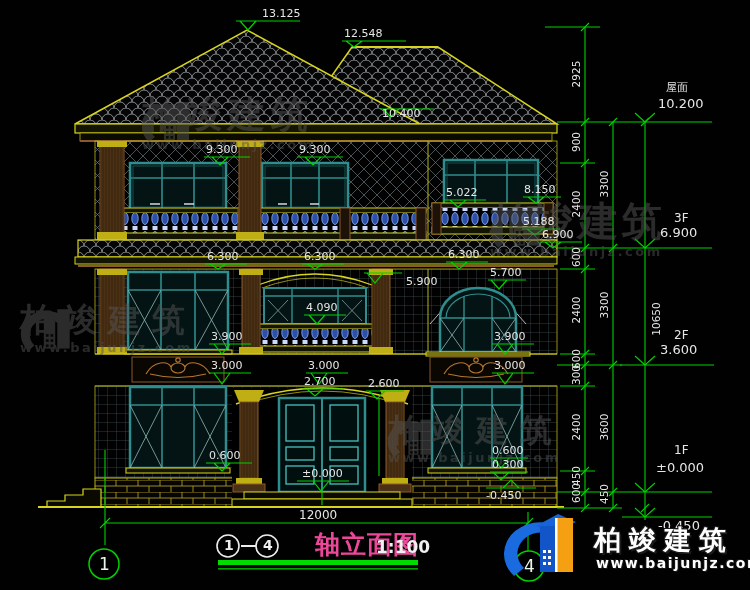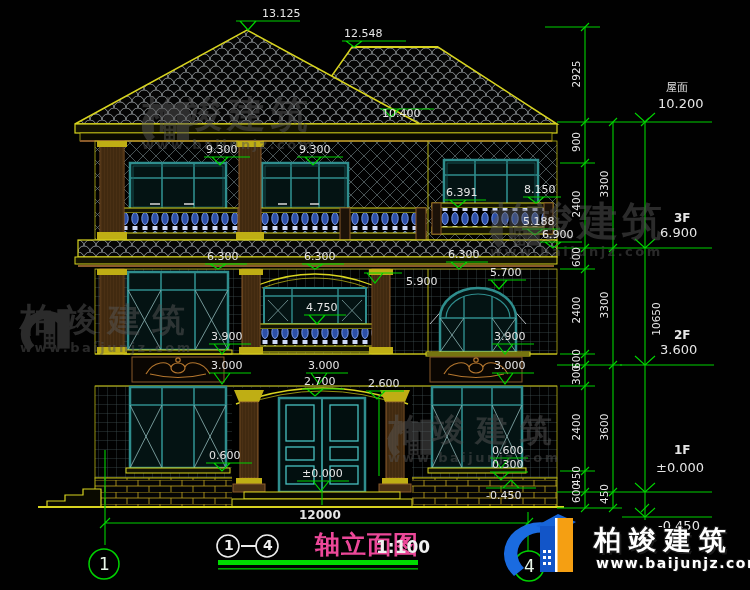--- a/index.html
+++ b/index.html
@@ -1,21 +1,21 @@
 <!DOCTYPE html>
 <html><head>
 <meta charset="utf-8">
 <style>
   html,body{margin:0;padding:0;background:#000;}
   .stage{position:relative;width:750px;height:590px;background:#010101;overflow:hidden;
          font-family:"DejaVu Sans",sans-serif;}
   .stage svg{position:absolute;left:0;top:0;}
   .lb{position:absolute;color:#e6e6e6;font-size:11px;line-height:1.15;white-space:nowrap;}
   .lb13{font-size:13px;}
-  .lb12{font-size:12px;font-weight:bold;}
+  .lb12{font-size:12px;}
   .vt{position:absolute;width:44px;text-align:center;color:#e6e6e6;font-size:10.5px;
       white-space:nowrap;transform:rotate(-90deg);}
   
   .wm{position:absolute;display:flex;align-items:center;gap:8px;opacity:.5;pointer-events:none;}
   .wm-t{display:flex;flex-direction:column;}
   .wm-brand{font-weight:bold;color:#565656;line-height:1.05;}
   .wm-url{font-weight:bold;color:#515151;letter-spacing:2.5px;font-size:13px;margin-top:2px;}
   
   .ttl-name{position:absolute;left:280px;top:528px;color:#ec4899;font-weight:bold;font-size:25px;letter-spacing:1px;margin-left:35px;}
   .ttl-scale{position:absolute;left:376px;top:537px;color:#f0f0f0;font-size:17px;font-weight:bold;}
@@ -389,30 +389,30 @@
     <span class="wm-brand" style="font-size:32px;letter-spacing:12px;">柏竣建筑</span>
     <span class="wm-url">www.baijunjz.com</span>
   </div>
 </div>
 
 <div class="lb" style="left:238px;top:8px;margin-left:24px;">13.125</div>
 <div class="lb" style="left:344px;top:28px;">12.548</div>
 <div class="lb" style="left:382px;top:108px;">10.400</div>
 <div class="lb" style="left:206px;top:144px;">9.300</div>
 <div class="lb" style="left:299px;top:144px;">9.300</div>
-<div class="lb" style="left:446px;top:187px;">6.391</div>
+<div class="lb" style="left:446px;top:187px;">5.022</div>
 <div class="lb" style="left:524px;top:184px;">8.150</div>
 <div class="lb" style="left:523px;top:216px;">5.188</div>
 <div class="lb" style="left:542px;top:229px;">6.900</div>
 <div class="lb" style="left:207px;top:251px;">6.300</div>
 <div class="lb" style="left:304px;top:251px;">6.300</div>
 <div class="lb" style="left:448px;top:249px;">6.300</div>
 <div class="lb" style="left:366px;top:276px;margin-left:40px;">5.900</div>
 <div class="lb" style="left:490px;top:267px;">5.700</div>
-<div class="lb" style="left:306px;top:302px;">4.750</div>
+<div class="lb" style="left:306px;top:302px;">4.090</div>
 <div class="lb" style="left:211px;top:331px;">3.900</div>
 <div class="lb" style="left:494px;top:331px;">3.900</div>
 <div class="lb" style="left:211px;top:360px;">3.000</div>
 <div class="lb" style="left:308px;top:360px;">3.000</div>
 <div class="lb" style="left:494px;top:360px;">3.000</div>
 <div class="lb" style="left:304px;top:376px;">2.700</div>
 <div class="lb" style="left:368px;top:378px;">2.600</div>
 <div class="lb" style="left:209px;top:450px;">0.600</div>
 <div class="lb" style="left:492px;top:445px;">0.600</div>
 <div class="lb" style="left:492px;top:459px;">0.300</div>

